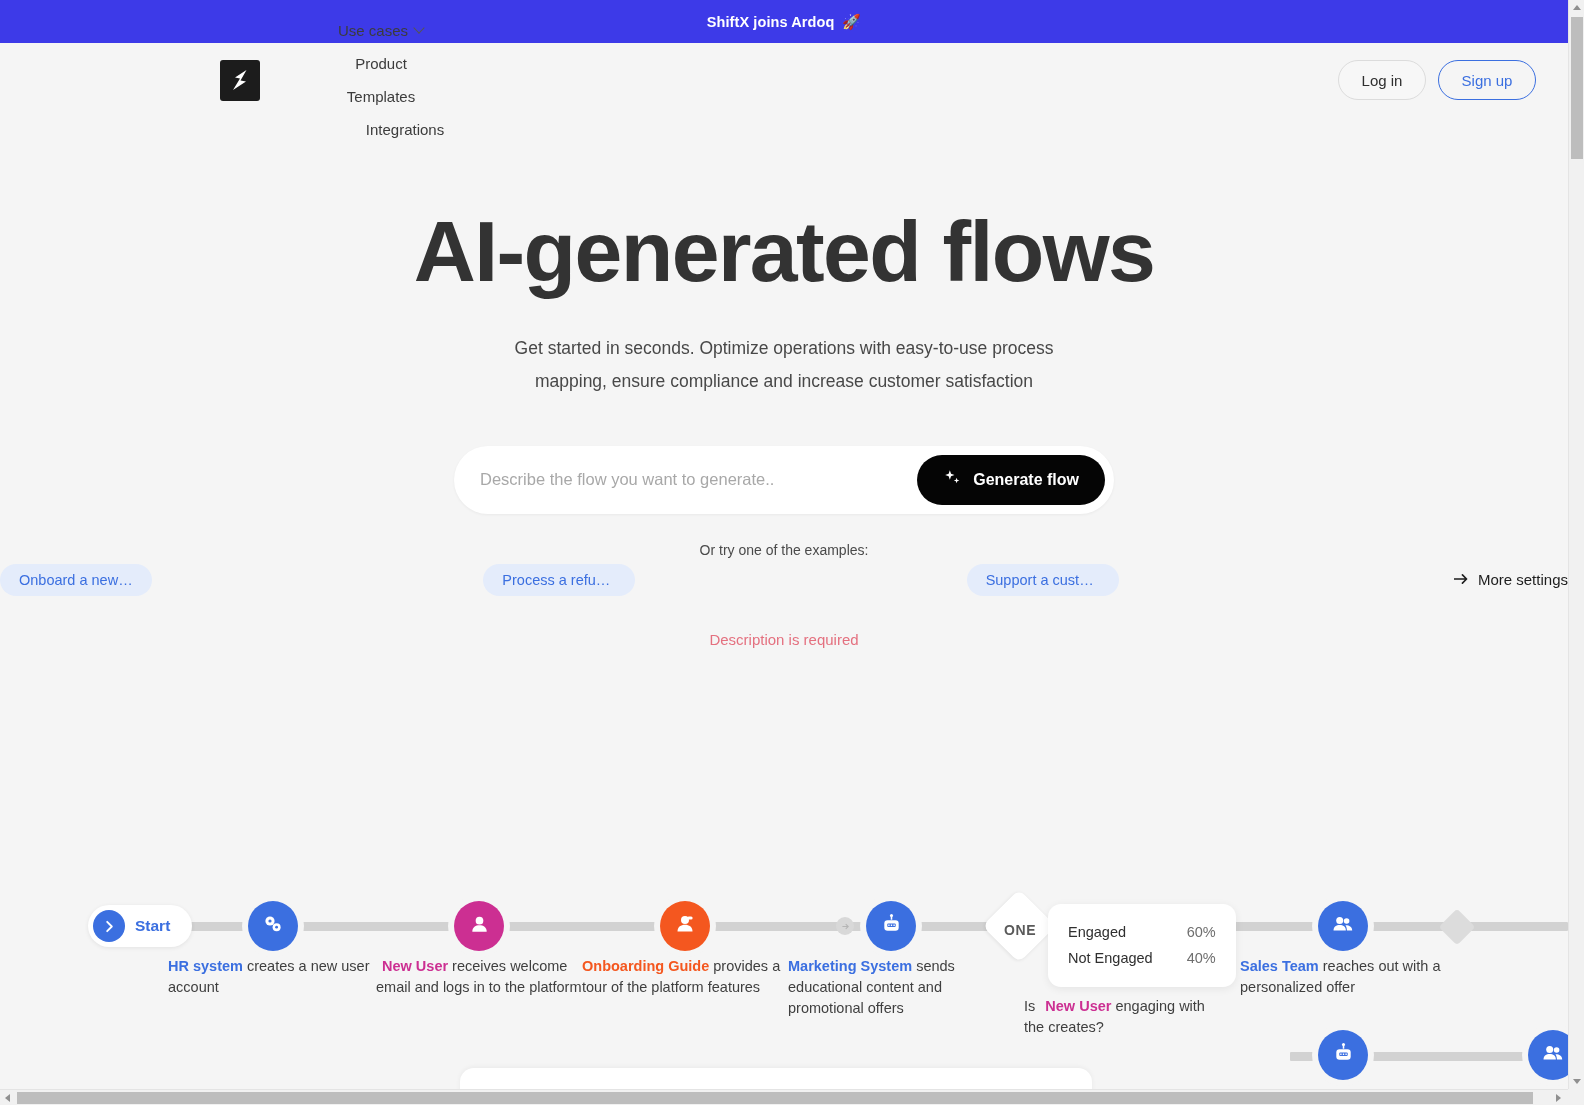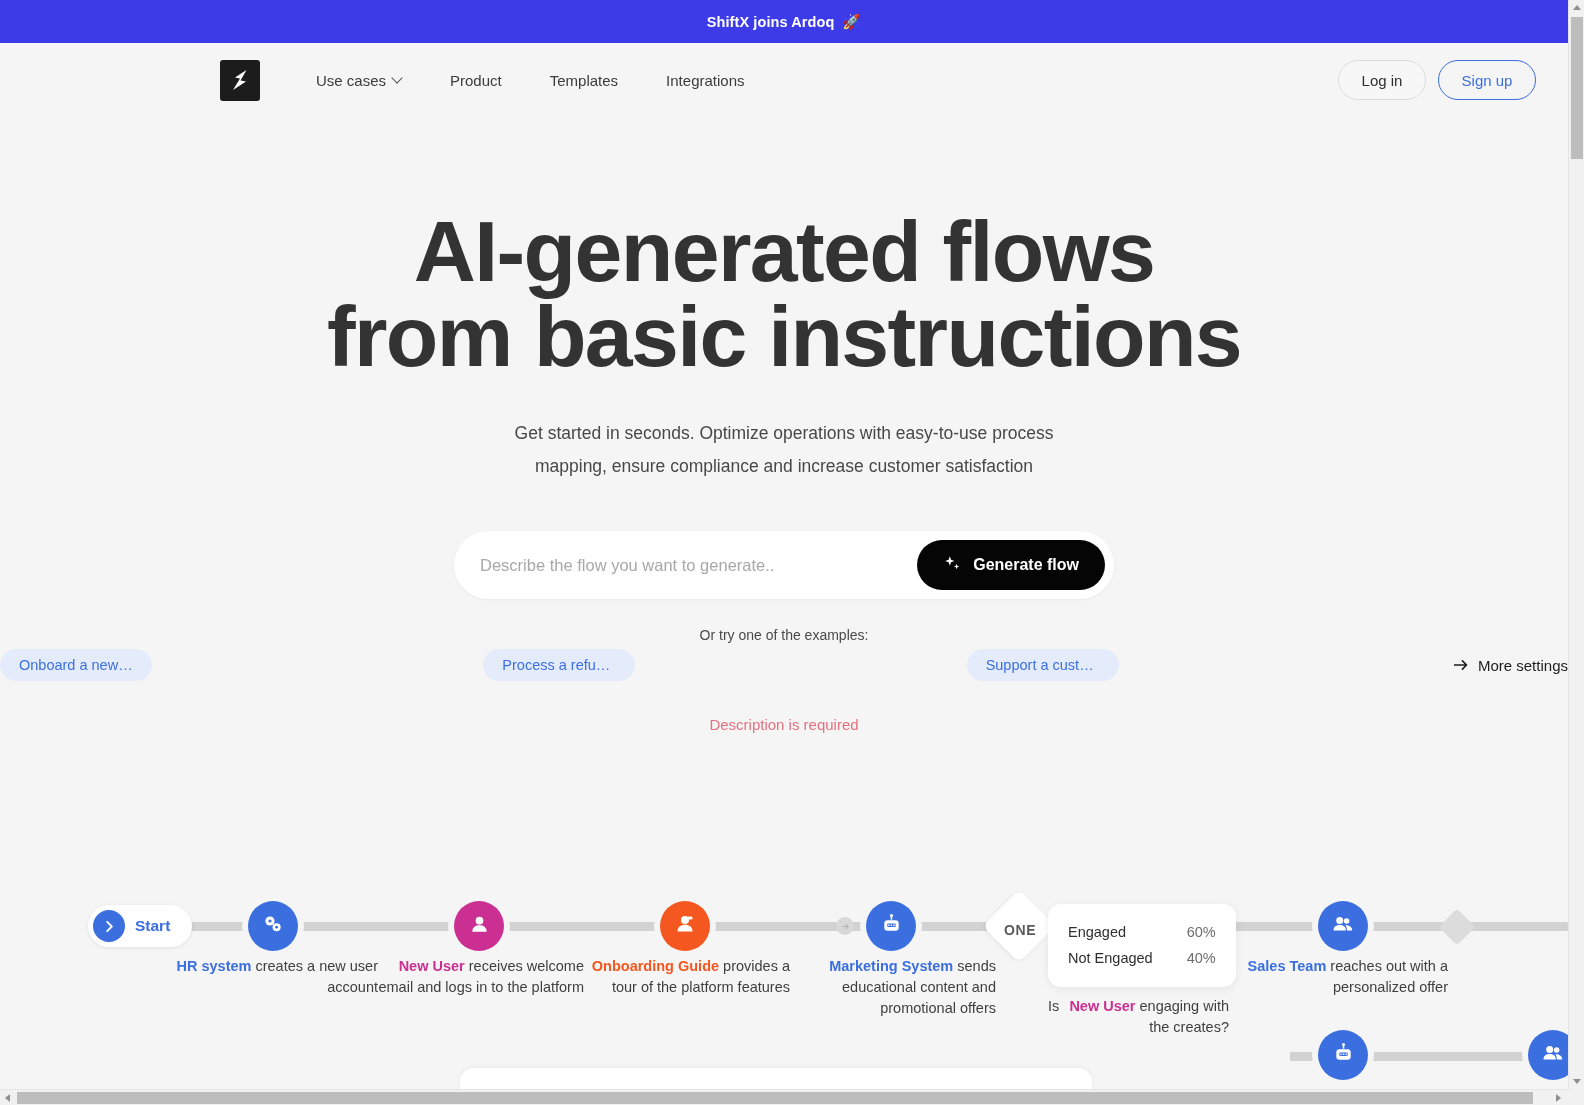--- a/index.html
+++ b/index.html
@@ -35,21 +35,21 @@
     padding: 0 32px 0 0;
     background: #f5f5f5;
   }
   .logo {
     width: 40px; height: 41px; margin-left: 220px;
     background: #1c1c1c; border-radius: 3px;
     display: flex; align-items: center; justify-content: center;
     flex: none;
   }
   .logo svg { display: block; }
-  nav.mainnav { display: flex; align-items: center; margin-left: 56px; gap: 0; }
+  nav.mainnav { display: flex; align-items: center; margin-left: 78px; gap: 0; flex-direction: column; }
   nav.mainnav a {
     color: #3c3c3c; font-size: 15px; text-decoration: none;
     padding: 8px 0; margin-right: 48px; white-space: nowrap;
     display: inline-flex; align-items: center; gap: 7px;
   }
   nav.mainnav a:last-child { margin-right: 0; }
   .chev { display: inline-block; width: 9px; height: 9px; position: relative; top: -2px; }
   .chev::before {
     content: ""; position: absolute; left: 0; top: 0;
     width: 7px; height: 7px;
@@ -147,21 +147,21 @@
     position: absolute; height: 42px; background: #fff; border-radius: 999px;
     display: flex; align-items: center; gap: 10px; padding: 0 22px 0 5px;
     box-shadow: 0 1px 4px rgba(0,0,0,.08);
   }
   .start-pill .dot {
     width: 32px; height: 32px; border-radius: 50%; background: #3b6fe0;
     display: flex; align-items: center; justify-content: center;
   }
   .start-pill .lbl { color: #3b6fe0; font-size: 15.5px; font-weight: 600; }
   .nodecap {
-    position: absolute; text-align: right;
+    position: absolute; text-align: left;
     font-size: 14.5px; line-height: 1.45; color: #3f3f3f;
   }
   .nodecap b { font-weight: 700; }
   .b-blue { color: #3b6fe0; }
   .b-pink { color: #cc2f92; margin-left: 6px; }
   .b-orange { color: #f4571f; }
   .diamond {
     position: absolute; width: 52px; height: 52px; background: #fff;
     border-radius: 8px; transform: rotate(45deg);
     box-shadow: 0 1px 4px rgba(0,0,0,.09);
@@ -275,21 +275,20 @@
 
       <div class="authwrap">
         <button class="btn-login">Log in</button>
         <button class="btn-signup">Sign up</button>
       </div>
     </div>
 
     <div id="hero">
       <h1 class="hero-title">
         <span>AI-generated flows</span>
-        <span class="l2">from basic instructions</span>
       </h1>
       <p class="hero-sub">Get started in seconds. Optimize operations with easy-to-use process mapping, ensure compliance and increase customer satisfaction</p>
 
       <div class="promptbar">
         <input type="text" placeholder="Describe the flow you want to generate.." style="">
         <button class="btn-generate">
           <span>
             <svg width="19" height="19" viewBox="0 0 20 20" aria-hidden="true">
               <path d="M7.2 2.4 L8.45 6.1 L12.1 7.35 L8.45 8.6 L7.2 12.3 L5.95 8.6 L2.3 7.35 L5.95 6.1 Z" fill="#fff"></path>
               <path d="M14.3 10.2 L15.05 12.35 L17.2 13.1 L15.05 13.85 L14.3 16 L13.55 13.85 L11.4 13.1 L13.55 12.35 Z" fill="#fff"></path>

